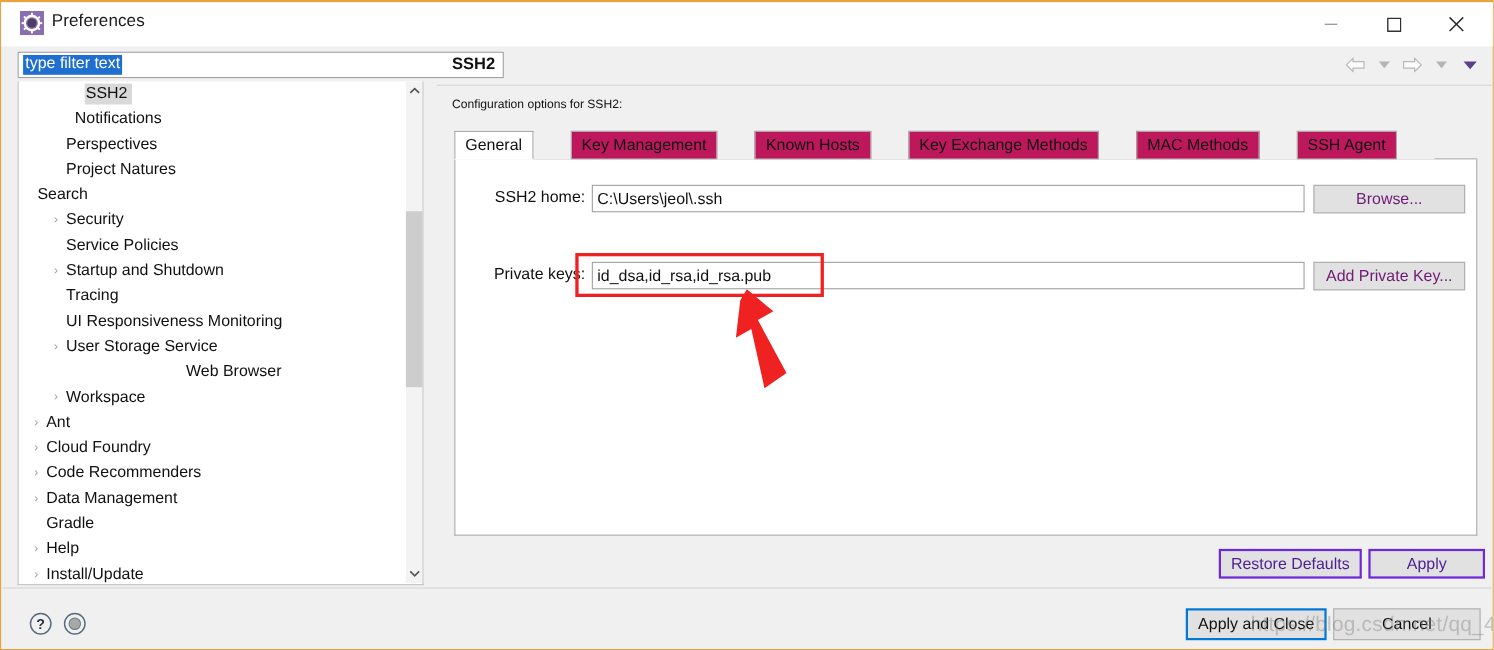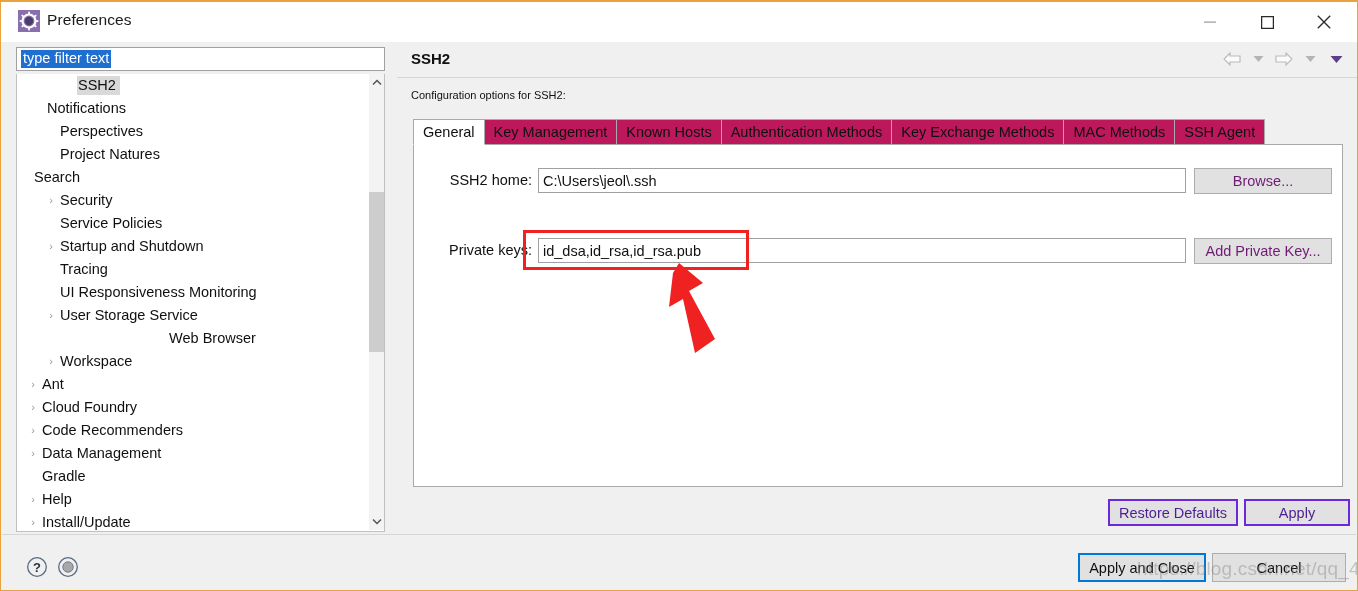--- a/index.html
+++ b/index.html
@@ -40,21 +40,21 @@
     display: flex; align-items: center; justify-content: center;
     cursor: default;
   }
   #btn-min { left: 1186px; }
   #btn-max { left: 1243px; }
   #btn-close { left: 1300px; }
 
   
   #filter-box {
     position: absolute; left: 15px; top: 45px;
-    width: 369px; height: 24px;
+    width: 442px; height: 24px;
     background: #ffffff;
     border: 1px solid #a0a0a0;
     display: flex; align-items: center;
   }
   #filter-text {
     margin-left: 4px;
     font-size: 14.5px;
     color: #ffffff;
     background: #1f6fd0;
     padding: 1px 2px 2px 2px;
@@ -136,20 +136,21 @@
     font-size: 11px; color: #101010;
   }
 
   
   #tabstrip {
     position: absolute; left: 412px; top: 118px;
     width: 930px; height: 26px;
     display: flex; align-items: flex-end;
     border-bottom: 1px solid #a9a9a9;
     background: transparent;
+    gap: 35px;
   }
   .tab {
     height: 26px;
     padding: 0 9px;
     display: flex; align-items: center;
     font-size: 14.5px; color: #101010;
     background: #be185d;
     border: 1px solid #a9a9a9;
     border-bottom: 1px solid #a9a9a9;
     margin-right: -1px;
@@ -318,21 +319,21 @@
   <div id="filter-box" title="type filter text">
     <span id="filter-text">type filter text</span>
   </div>
 
   <div id="tree-panel">
     <div id="tree-list">
         <div class="tnode sel" style="padding-left: 44px;">
           <span class="twist"></span>
           <span class="tlabel">SSH2</span>
         </div>
-        <div class="tnode" style="padding-left: 13px;">
+        <div class="tnode" style="padding-left: 34px;">
           <span class="twist"></span>
           <span class="tlabel">Notifications</span>
         </div>
         <div class="tnode" style="padding-left: 26px;">
           <span class="twist"></span>
           <span class="tlabel">Perspectives</span>
         </div>
         <div class="tnode" style="padding-left: 26px;">
           <span class="twist"></span>
           <span class="tlabel">Project Natures</span>
@@ -448,21 +449,20 @@
         </svg>
     </div>
   </div>
 
   <div id="pane-desc">Configuration options for SSH2:</div>
 
   <div id="tabstrip">
       <div class="tab active">General</div>
       <div class="tab">Key Management</div>
       <div class="tab">Known Hosts</div>
-      <div class="tab">Authentication Methods</div>
       <div class="tab">Key Exchange Methods</div>
       <div class="tab">MAC Methods</div>
       <div class="tab">SSH Agent</div>
       <div id="tab-filler"></div>
     </div>
 
   <div id="tabbody">
 
     <div class="frow" id="row-home">
       <div class="flabel">SSH2 home:</div>

